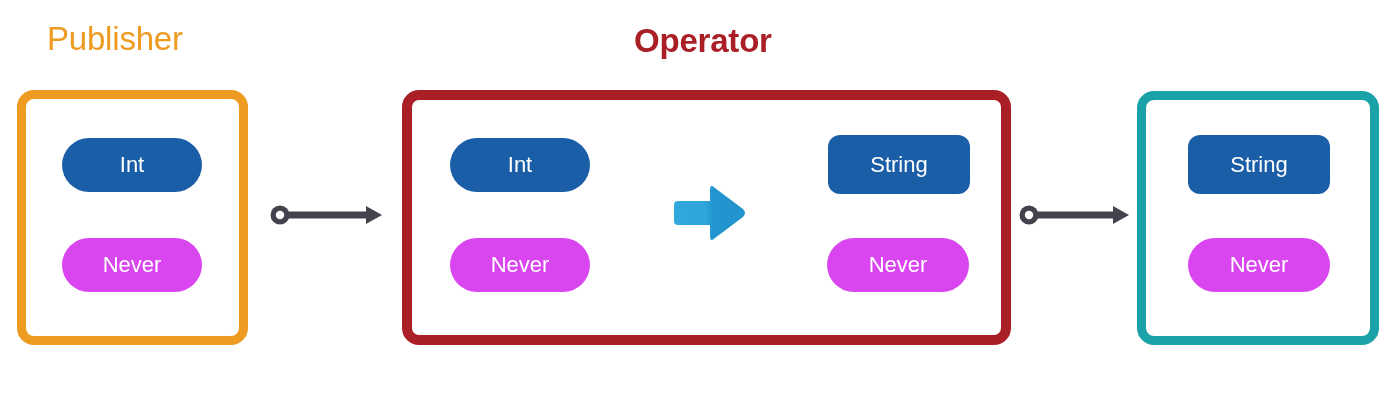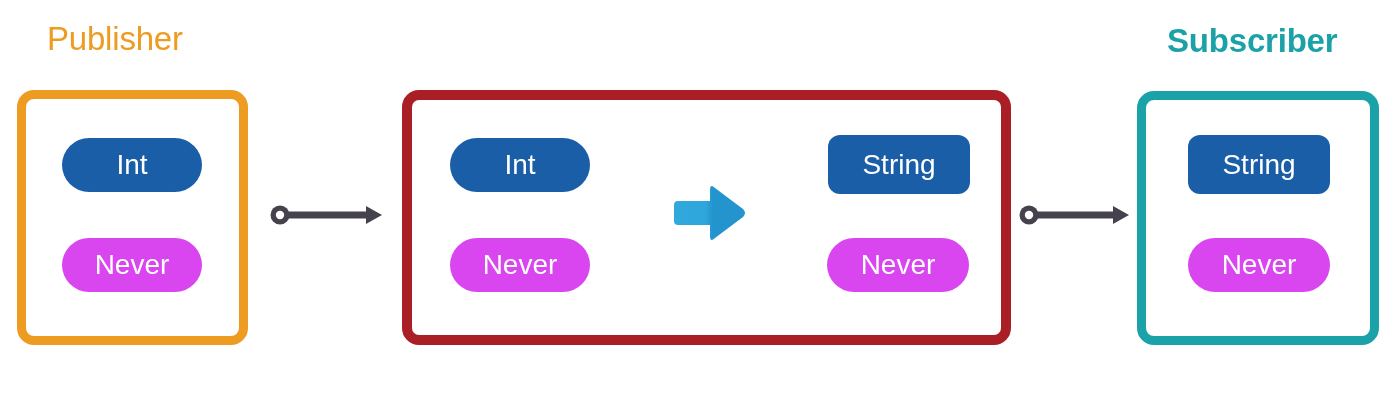--- a/index.html
+++ b/index.html
@@ -81,21 +81,21 @@
     border-color: #1BA2A8;
   }
 
   
   .chip {
     position: absolute;
     display: flex;
     align-items: center;
     justify-content: center;
     color: #ffffff;
-    font-size: 28px;
+    font-size: 22px;
     font-weight: 400;
     line-height: 1;
     white-space: nowrap;
     box-sizing: border-box;
   }
   .chip-value { 
     background: #1B5EA8;
   }
   .chip-failure { 
     background: #d946ef;
@@ -156,20 +156,21 @@
 
   <div class="connector connector-1">
     <svg width="114" height="24" viewBox="0 0 114 24" xmlns="http://www.w3.org/2000/svg">
       <line x1="12" y1="12" x2="100" y2="12" stroke="#45424E" stroke-width="7"></line>
       <circle cx="12" cy="12" r="9.5" fill="#45424E"></circle>
       <circle cx="12" cy="12" r="4.2" fill="#ffffff"></circle>
       <polygon points="98,3 114,12 98,21" fill="#45424E"></polygon>
     </svg>
   </div>
 
+  <div class="section-title title-operator">Operator</div>
 
   <div class="container-box box-operator"></div>
 
   <div class="chip chip-value chip-pill op-int">Int</div>
 
   <div class="chip chip-failure chip-pill op-never">Never</div>
 
   <div class="transform-arrow">
     <svg width="72" height="60" viewBox="0 0 72 60" xmlns="http://www.w3.org/2000/svg">
       <defs>
@@ -190,21 +191,20 @@
 
   <div class="connector connector-2">
     <svg width="112" height="24" viewBox="0 0 112 24" xmlns="http://www.w3.org/2000/svg">
       <line x1="12" y1="12" x2="98" y2="12" stroke="#45424E" stroke-width="7"></line>
       <circle cx="12" cy="12" r="9.5" fill="#45424E"></circle>
       <circle cx="12" cy="12" r="4.2" fill="#ffffff"></circle>
       <polygon points="96,3 112,12 96,21" fill="#45424E"></polygon>
     </svg>
   </div>
 
-  <div class="section-title title-subscriber">Subscriber</div>
 
   <div class="container-box box-subscriber"></div>
 
   <div class="chip chip-value chip-rect sub-string">String</div>
 
   <div class="chip chip-failure chip-pill sub-never">Never</div>
 
 </div>
 
 </body></html>

